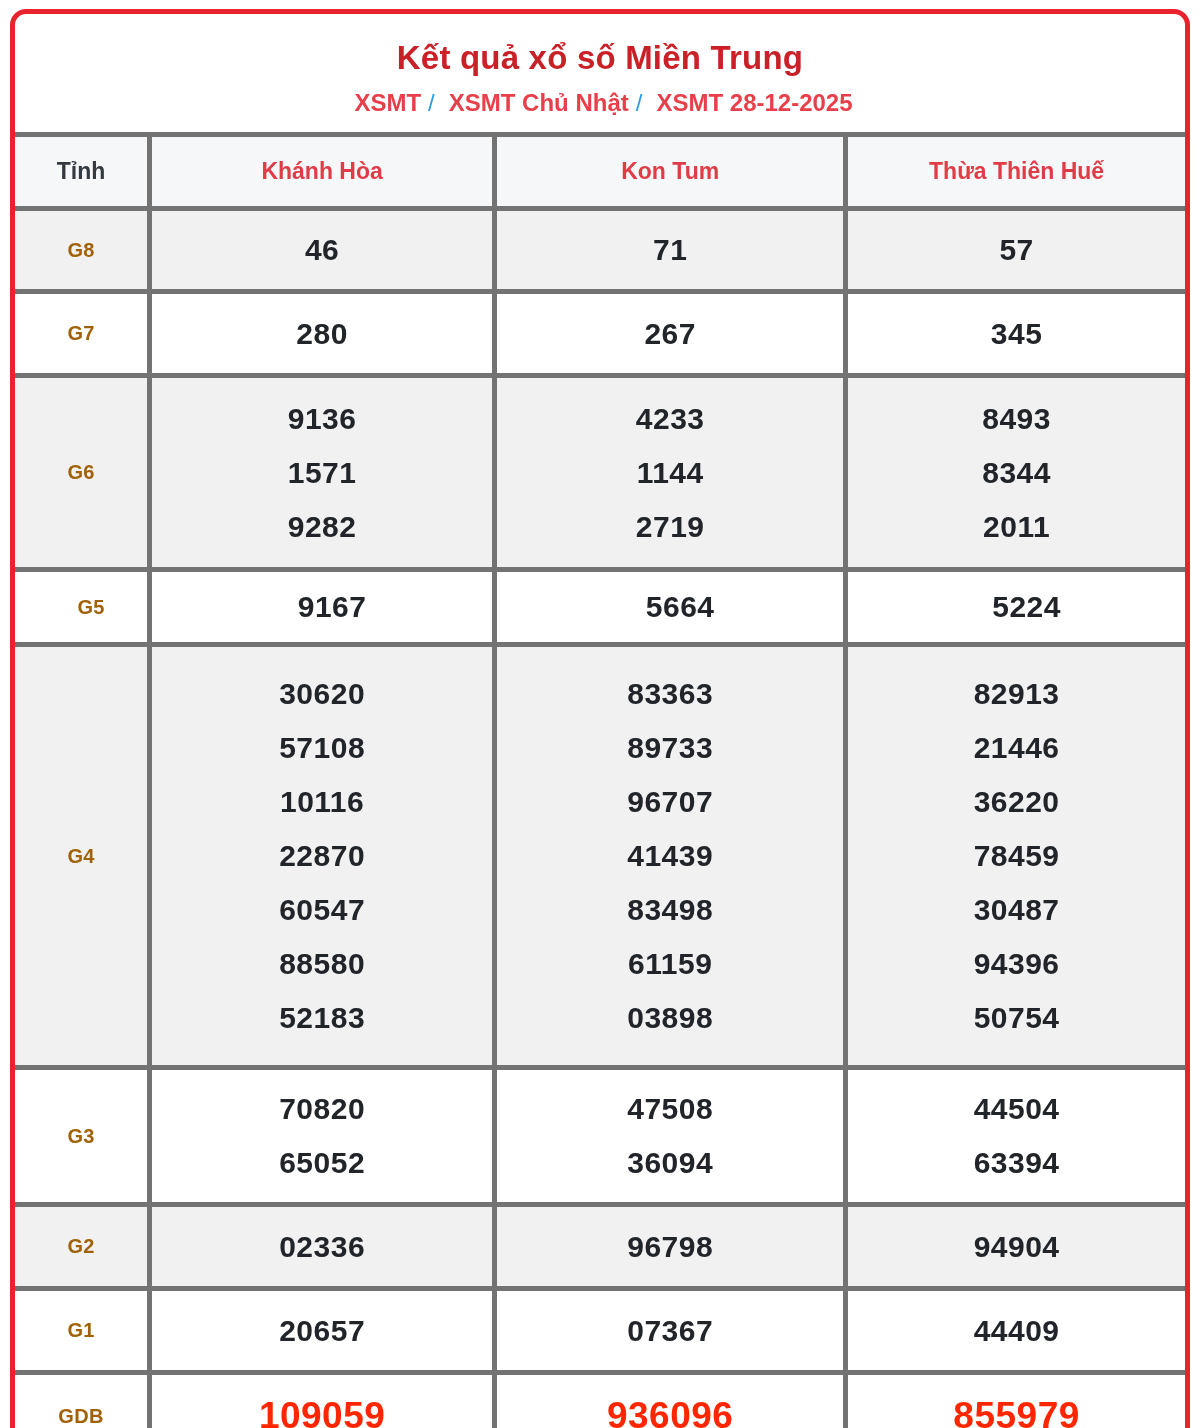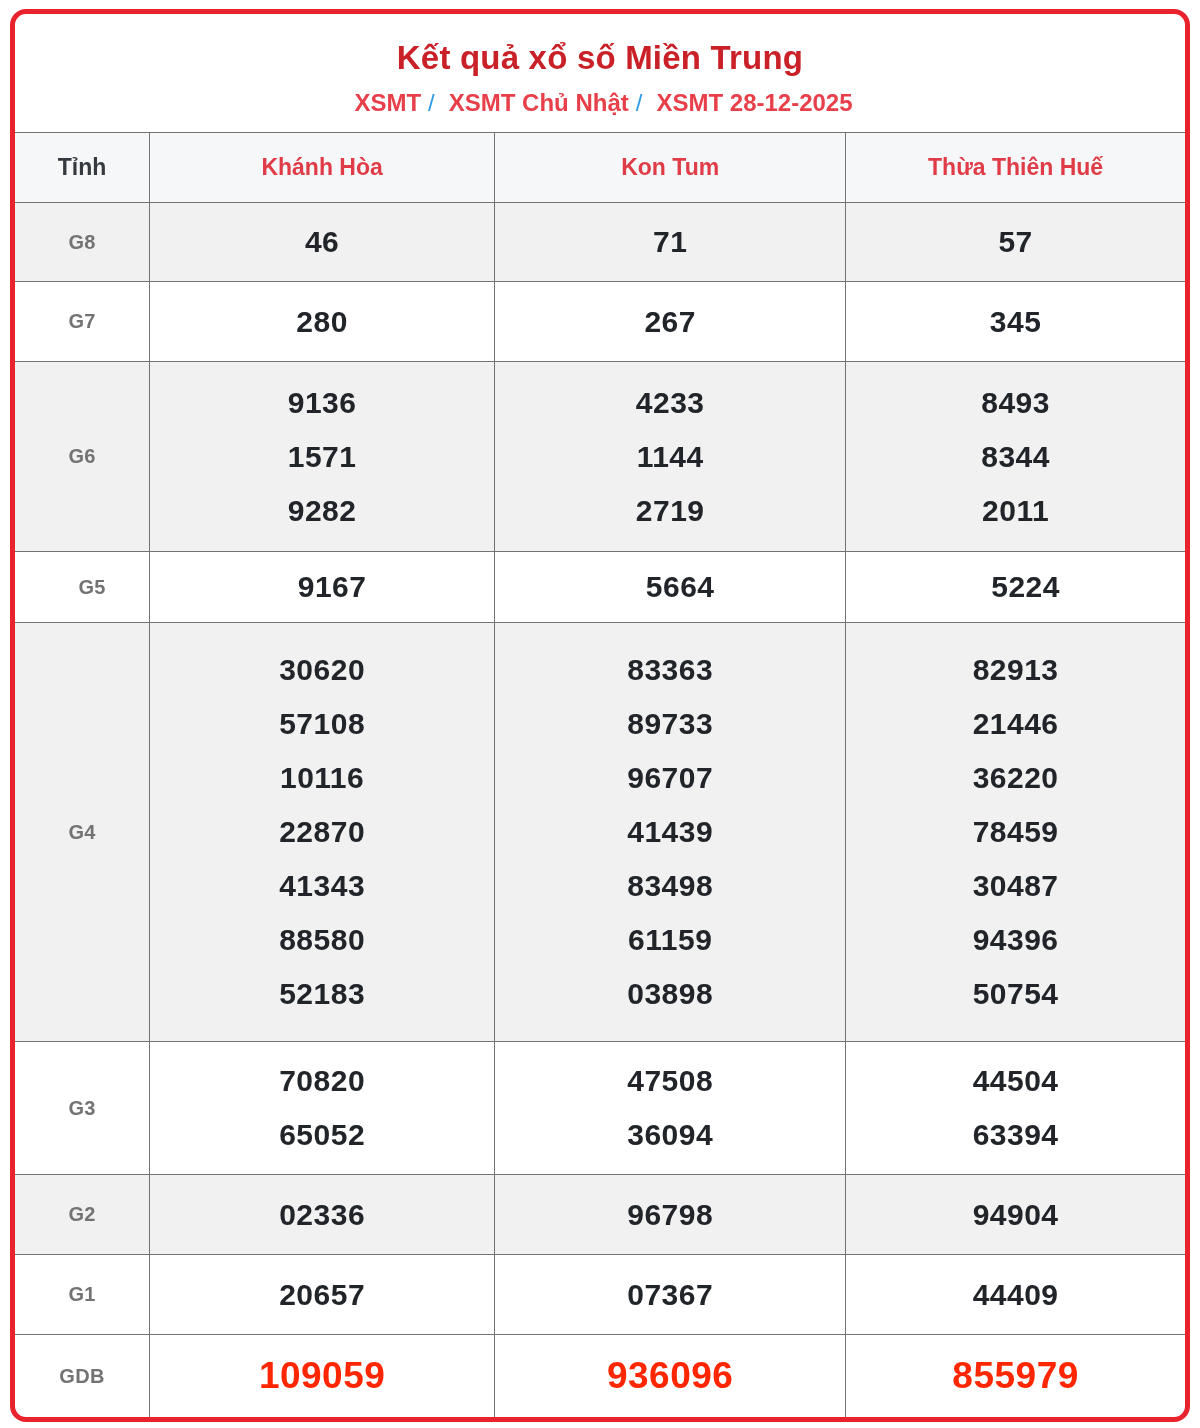--- a/index.html
+++ b/index.html
@@ -41,41 +41,41 @@
     width:100%;
     border-collapse:collapse;
     table-layout:fixed;
   }
   col.c-label{width:11.5%;}
   col.c-p1{width:29.5%;}
   col.c-p2{width:30%;}
   col.c-p3{width:29%;}
 
   .results th,.results td{
-    border:1px solid #737373;
+    border:5px solid #737373;
     padding:0;
     vertical-align:middle;
     margin-left:29px;
   }
   .results th:first-child,.results td:first-child{border-left:none;}
   .results th:last-child,.results td:last-child{border-right:none;}
   .results tr:last-child td{border-bottom:none;}
 
   .results thead th{
     height:69px;
     background:#f6f7f8;
     font-size:23px;
     text-align:center;
   }
   th.tinh{color:#343a40;font-weight:bold;}
   th.province{color:#e03c47;font-weight:bold;cursor:pointer;}
 
   td.label-cell{
     text-align:center;
-    color:#737373;
+    color:#a16207;
     font-size:20px;
     font-weight:600;
     letter-spacing:.3px;
   }
   td.num-cell{
     text-align:center;
     color:#212529;
     font-weight:bold;
     font-size:30px;
     letter-spacing:.5px;
@@ -186,21 +186,21 @@
           </td>
       </tr>
 
       <tr class="stripe rh-g4">
         <td class="label-cell">G4</td>
         <td class="num-cell">
           <div class="num">30620</div>
           <div class="num">57108</div>
           <div class="num">10116</div>
           <div class="num">22870</div>
-          <div class="num">41343</div>
+          <div class="num">60547</div>
           <div class="num">88580</div>
           <div class="num">52183</div>
         </td>
         <td class="num-cell">
           <div class="num">83363</div>
           <div class="num">89733</div>
           <div class="num">96707</div>
           <div class="num">41439</div>
           <div class="num">83498</div>
           <div class="num">61159</div>

